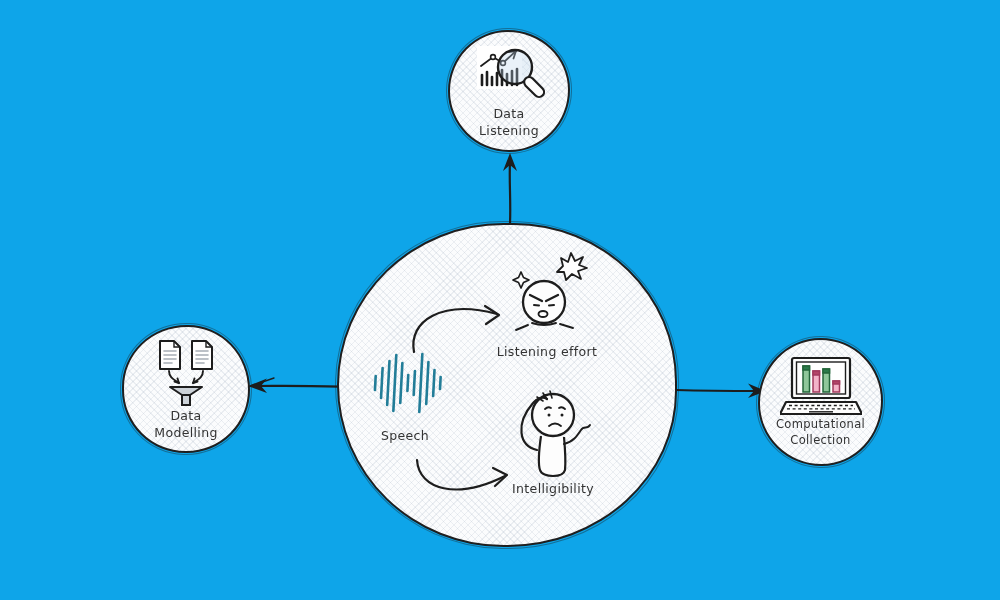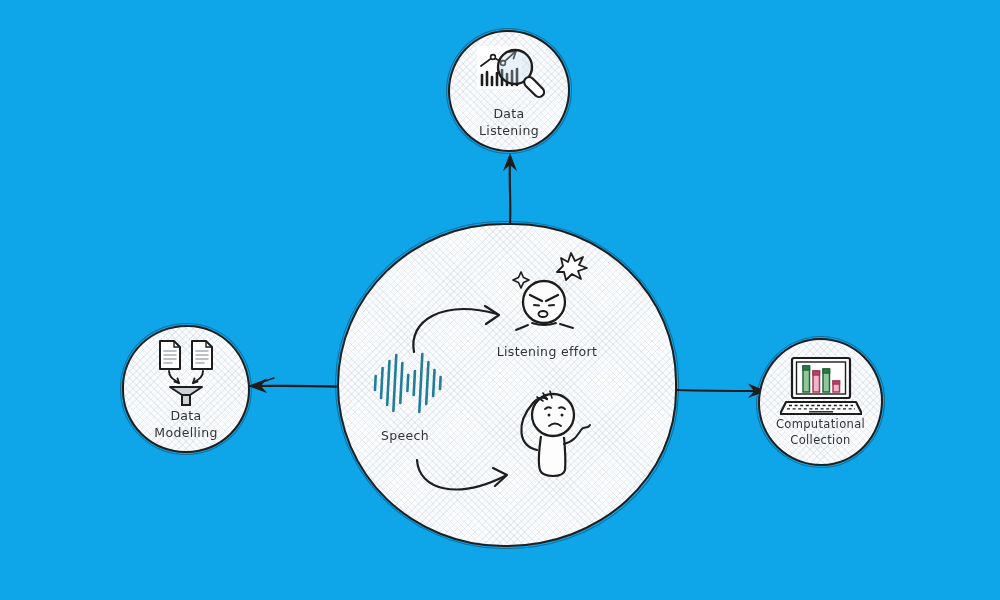--- a/index.html
+++ b/index.html
@@ -185,16 +185,17 @@
       <path d="M 34 46 C 32 60 31 74 33 80 C 34 84 40 86 46 86 C 52 86 57 84 58 80 C 59 70 58 58 57 47" fill="#fdfdfd" stroke="#1d1d1d" stroke-width="2.2" stroke-linejoin="round"></path>
       <path d="M 57 54 C 66 52 70 46 74 40 M 74 40 C 77 35 80 40 83 35" fill="none" stroke="#1d1d1d" stroke-width="2" stroke-linecap="round"></path>
       <circle cx="46" cy="25" r="21" fill="#fdfdfd" stroke="#1d1d1d" stroke-width="2.3"></circle>
       <path d="M 30 60 C 12 56 8 34 26 13 C 30 8 36 6 40 9" fill="none" stroke="#1d1d1d" stroke-width="2.2" stroke-linecap="round"></path>
       <path d="M 36 3 L 40 9 M 43 1 L 45 8 M 30 7 L 36 11" stroke="#1d1d1d" stroke-width="1.6" stroke-linecap="round"></path>
       <path d="M 38 19 Q 41 16 44 18 M 52 18 Q 55 16 58 19" fill="none" stroke="#1d1d1d" stroke-width="1.8" stroke-linecap="round"></path>
       <circle cx="42" cy="25" r="1.5" fill="#1d1d1d"></circle>
       <circle cx="55" cy="25" r="1.5" fill="#1d1d1d"></circle>
       <path d="M 42 36 Q 48 31 54 36" fill="none" stroke="#1d1d1d" stroke-width="1.9" stroke-linecap="round"></path>
     </svg>
+    <div class="center-lbl" style="left:134px; top:256px; width:160px;">Intelligibility</div>
 
   </div>
 
 </div>
 
 </body></html>

